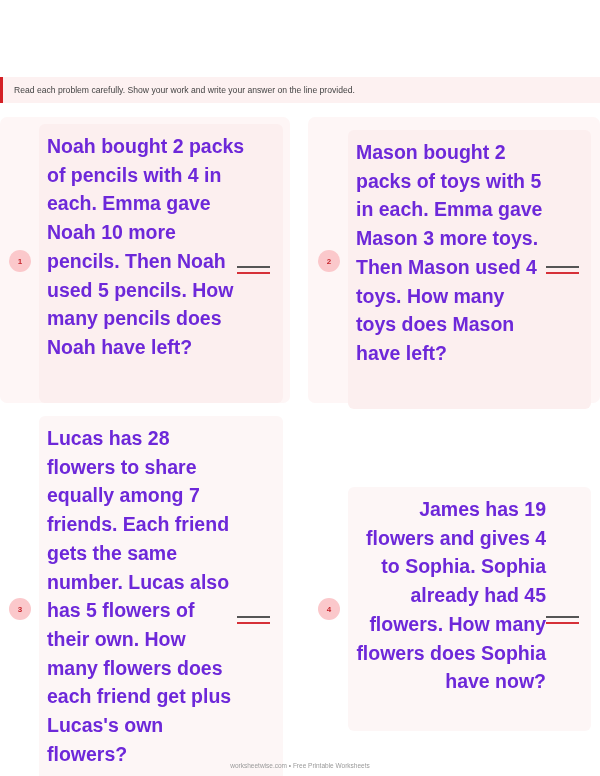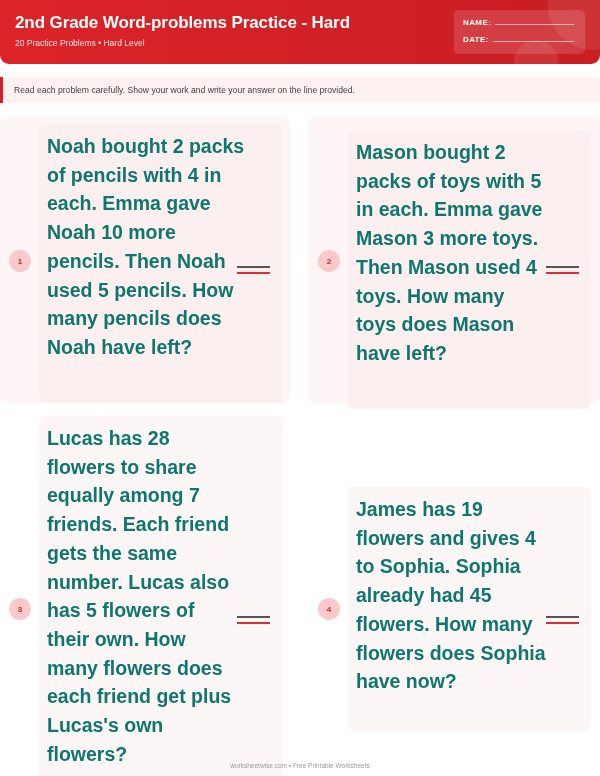--- a/index.html
+++ b/index.html
@@ -70,21 +70,21 @@
     .card.filled { background: #fef6f6; }
     .card .panel {
       position: absolute;
       background: #fcefef;
       border-radius: 6px;
       padding: 8px 8px 0 8px;
     }
     .card .panel.light { background: #fdf6f6; }
     .problem-text {
       font-size: 19.5px; font-weight: bold; line-height: 28.7px;
-      color: #0f766e;
+      color: #6d28d9;
     }
     .badge {
       position: absolute; width: 22px; height: 22px; border-radius: 50%;
       background: #fbc8cb; color: #c7262d;
       font-size: 8px; font-weight: bold;
       display: flex; align-items: center; justify-content: center;
     }
     .answer {
       position: absolute; width: 33px; height: 9px;
     }
@@ -94,36 +94,20 @@
     .footer {
       position: absolute; left: 0; top: 762px; width: 600px; text-align: center;
       font-size: 6.5px; color: #9a9a9a;
     }
   </style>
 </head>
 <body>
 
 <div class="page">
 
-  <div class="header">
-    <div class="circle c1"></div>
-    <div class="circle c2"></div>
-    <div class="header-title">2nd Grade Word-problems Practice - Hard</div>
-    <div class="header-subtitle">20 Practice Problems • Hard Level</div>
-    <div class="name-box">
-      <div class="name-row r1">
-        <span>NAME:</span>
-        <span class="line"></span>
-      </div>
-      <div class="name-row r2">
-        <span>DATE:</span>
-        <span class="line"></span>
-      </div>
-    </div>
-  </div>
 
   <div class="instruction">Read each problem carefully. Show your work and write your answer on the line provided.</div>
 
   <div class="card filled" style="left:0; top:117px; width:290px; height:286px;">
     <div class="badge" style="left:9px; top:133px;">1</div>
     <div class="panel" style="left:39px; top:7px; width:244px; height:279px;">
       <div class="problem-text" style="width:200px;">Noah bought 2 packs of pencils with 4 in each. Emma gave Noah 10 more pencils. Then Noah used 5 pencils. How many pencils does Noah have left?</div>
     </div>
     <div class="answer" style="left:237px; top:149px;">
       <div class="l1"></div>
@@ -149,21 +133,21 @@
     </div>
     <div class="answer" style="left:237px; top:207px;">
       <div class="l1"></div>
       <div class="l2"></div>
     </div>
   </div>
 
   <div class="card" style="left:308px; top:409px; width:292px; height:330px;">
     <div class="badge" style="left:10px; top:189px;">4</div>
     <div class="panel light" style="left:40px; top:78px; width:243px; height:244px;">
-      <div class="problem-text" style="width:190px;">James has 19 flowers and gives 4 to Sophia. Sophia already had 45 flowers. How many flowers does Sophia have now?</div>
+      <div class="problem-text" style="width:190px;text-align:right;">James has 19 flowers and gives 4 to Sophia. Sophia already had 45 flowers. How many flowers does Sophia have now?</div>
     </div>
     <div class="answer" style="left:238px; top:207px;">
       <div class="l1"></div>
       <div class="l2"></div>
     </div>
   </div>
 
   <div class="footer">worksheetwise.com • Free Printable Worksheets</div>
 </div>
 

